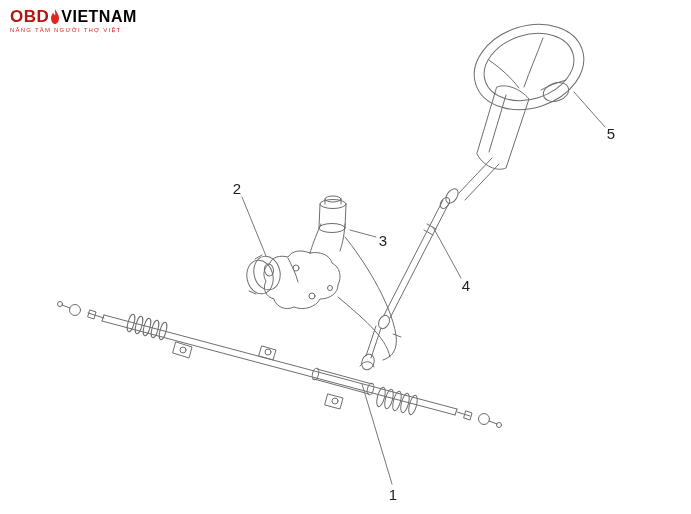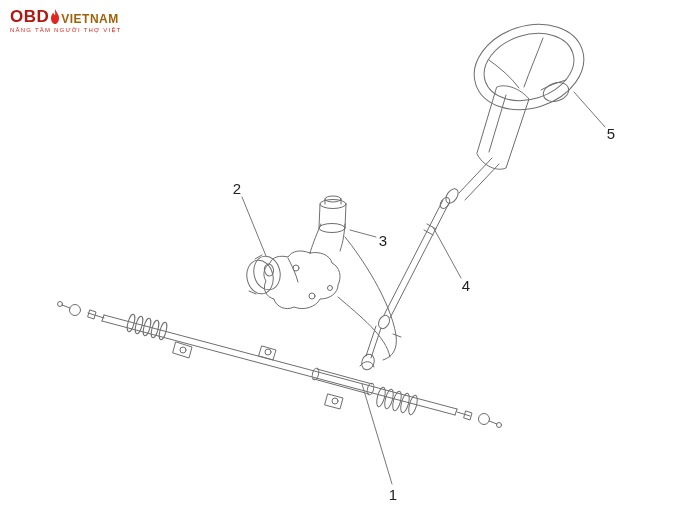--- a/index.html
+++ b/index.html
@@ -30,23 +30,23 @@
     font-size: 17px;
     letter-spacing: 0.5px;
   }
   .logo-flame {
     width: 10px;
     height: 15px;
     display: inline-block;
     margin: 0 0 1px 0;
   }
   .logo-vietnam {
-    color: #a16207;
+    color: #000000;
     font-weight: bold;
-    font-size: 12px;
+    font-size: 16px;
     letter-spacing: 0.5px;
   }
   .logo-tagline {
     color: #e2261f;
     font-size: 6px;
     letter-spacing: 1.2px;
     margin-top: 2px;
     white-space: nowrap;
   }
   

